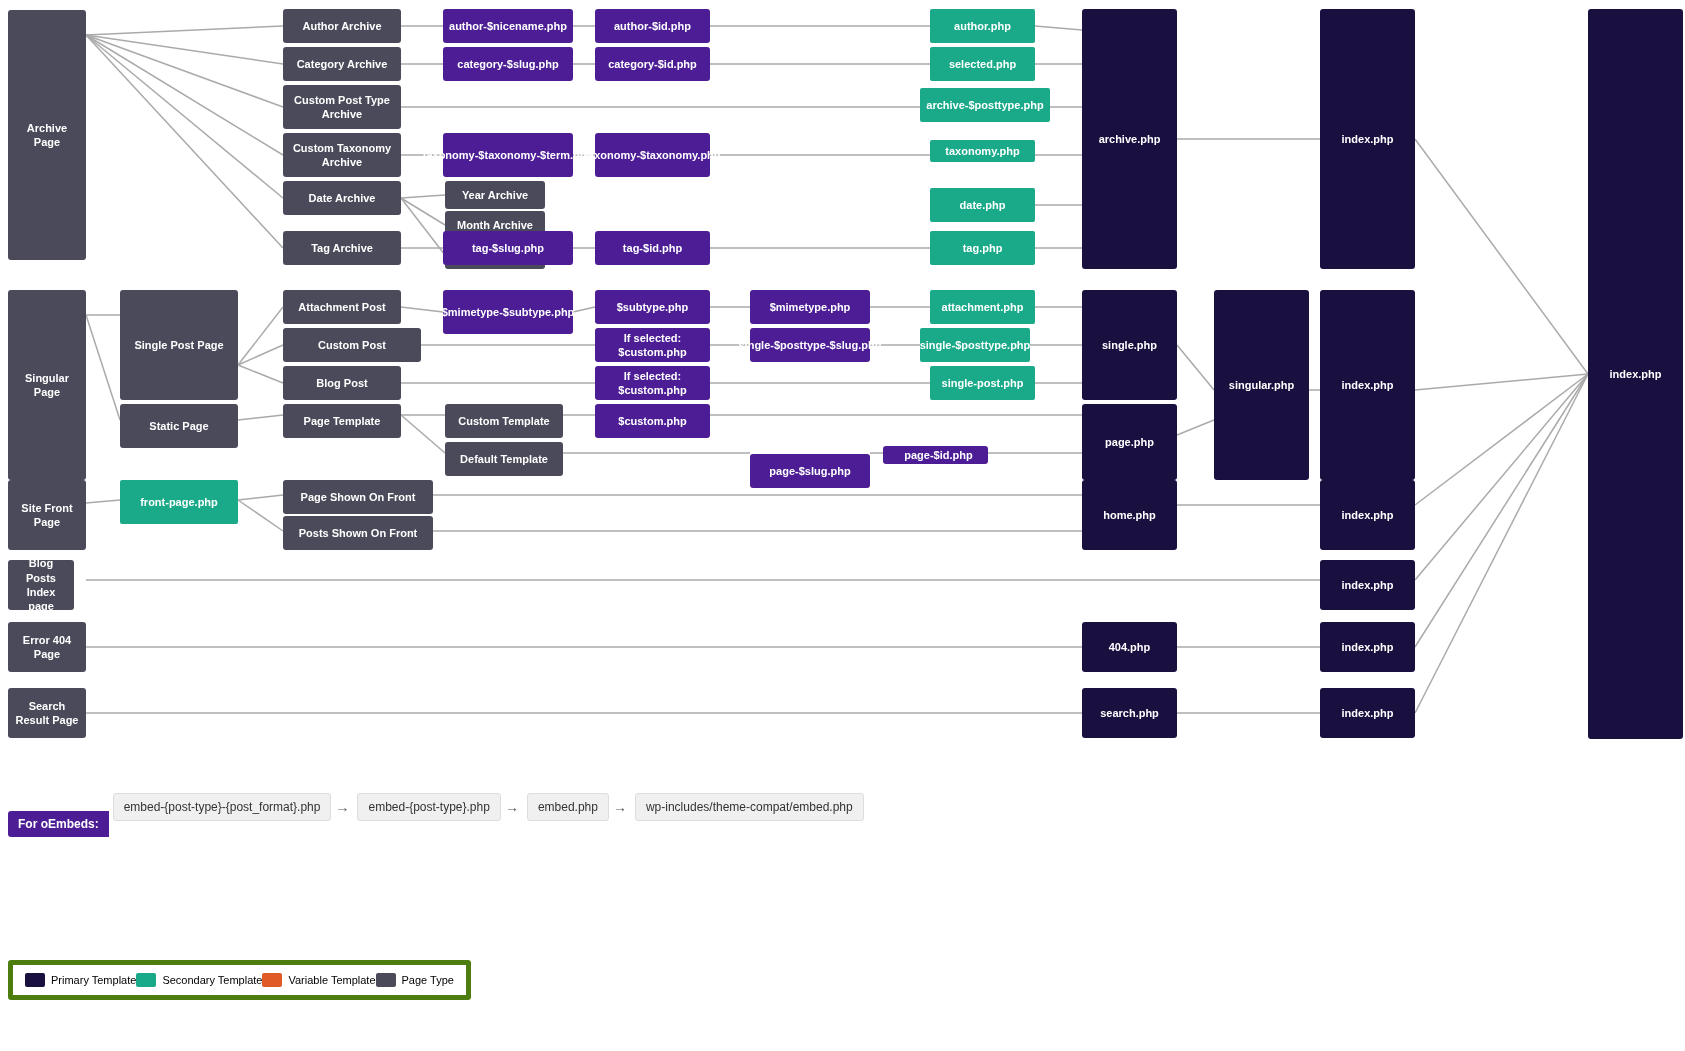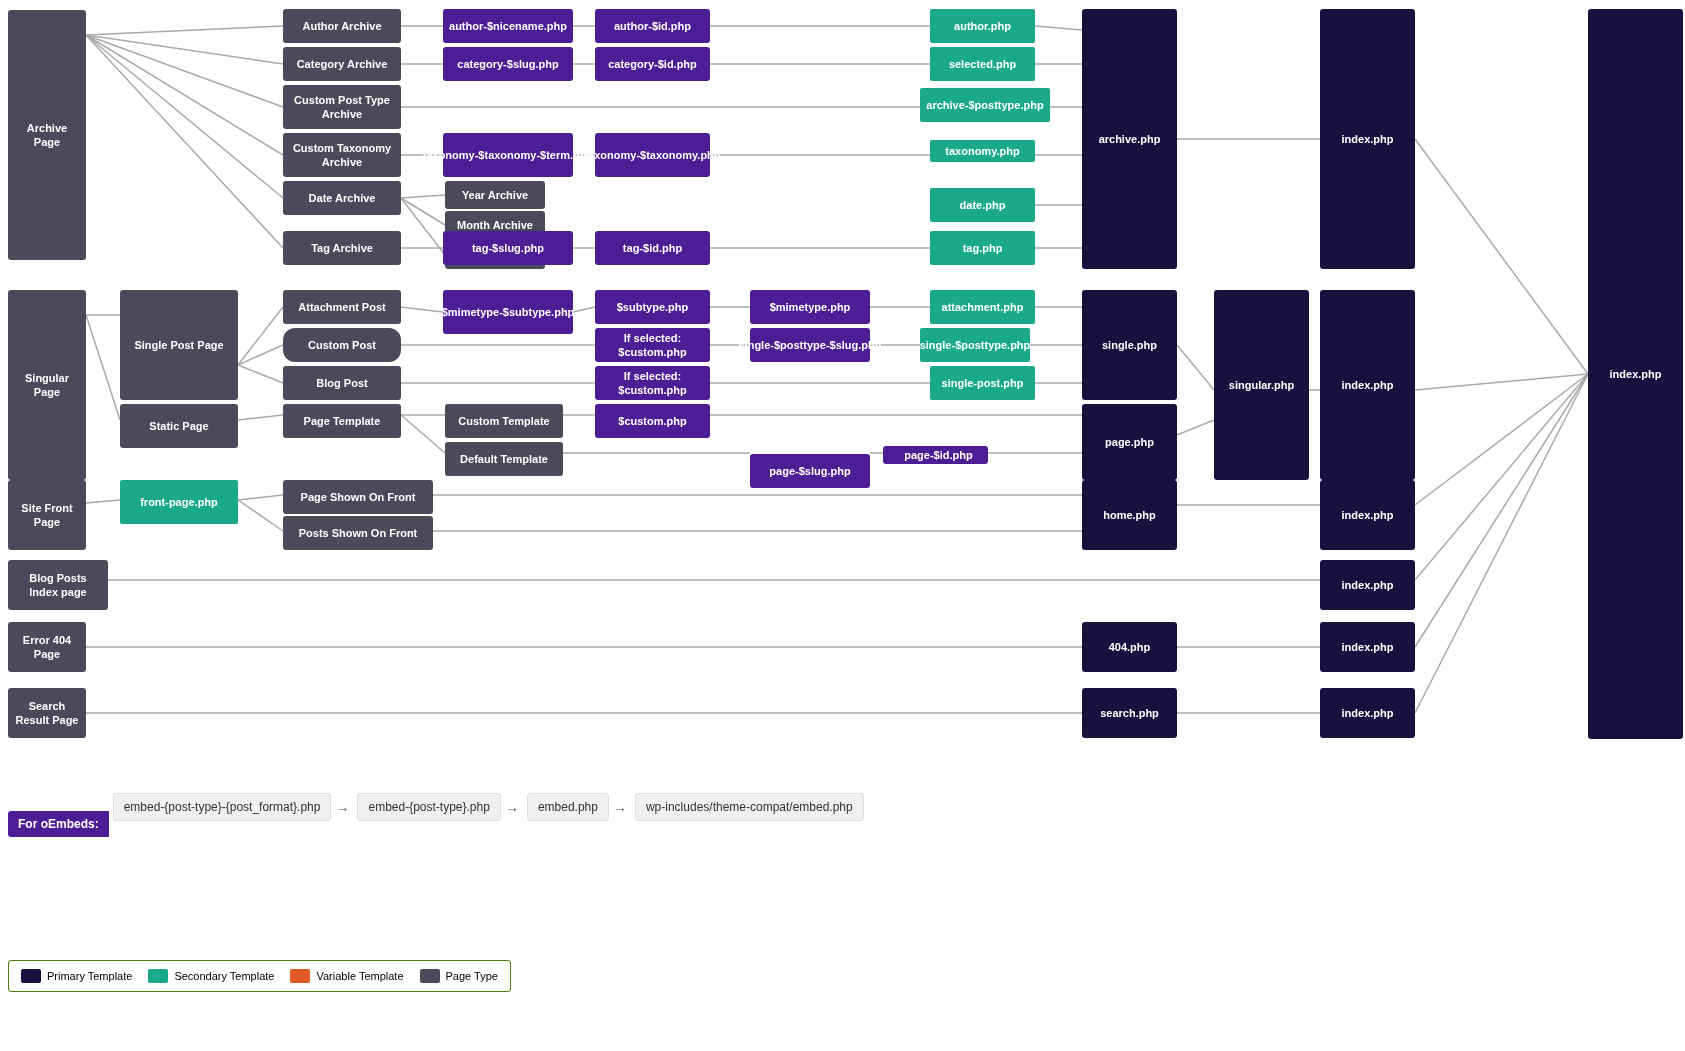--- a/index.html
+++ b/index.html
@@ -57,23 +57,22 @@
     }
     svg.connectors line, svg.connectors path {
       stroke: #aaa;
       stroke-width: 1.5;
       fill: none;
     }
     .legend-container {
       position: absolute;
       display: flex;
       align-items: center;
-      gap: 16px;
       padding: 8px 12px;
-      border: 1px solid #4d7c0f;
+      border: 5px solid #4d7c0f;
       border-radius: 3px;
       background: #fff;
     }
     .legend-item {
       display: flex;
       align-items: center;
       gap: 6px;
       font-size: 11px;
     }
     .legend-swatch {
@@ -256,21 +255,21 @@
   <div class="node node-pagetype" style="left:8px;top:290px;width:78px;height:190px;">Singular Page</div>
   <div class="node node-pagetype" style="left:120px;top:290px;width:118px;height:110px;">Single Post Page</div>
   <div class="node node-pagetype" style="left:120px;top:404px;width:118px;height:44px;">Static Page</div>
 
   <div class="node node-pagetype" style="left:283px;top:290px;width:118px;height:34px;">Attachment Post</div>
   <div class="node node-variable" style="left:443px;top:290px;width:130px;height:44px;">$mimetype-$subtype.php</div>
   <div class="node node-variable" style="left:595px;top:290px;width:115px;height:34px;">$subtype.php</div>
   <div class="node node-variable" style="left:750px;top:290px;width:120px;height:34px;">$mimetype.php</div>
   <div class="node node-secondary" style="left:930px;top:290px;width:105px;height:34px;">attachment.php</div>
 
-  <div class="node node-pagetype" style="left:283px;top:328px;width:118px;height:34px;border-radius:12px;">Custom Post</div>
+  <div class="node node-pagetype" style="left:283px;top:328px;width:138px;height:34px;">Custom Post</div>
   <div class="node node-variable" style="left:595px;top:328px;width:115px;height:34px;">If selected: $custom.php</div>
   <div class="node node-variable" style="left:750px;top:328px;width:120px;height:34px;">single-$posttype-$slug.php</div>
   <div class="node node-secondary" style="left:920px;top:328px;width:110px;height:34px;">single-$posttype.php</div>
 
   <div class="node node-pagetype" style="left:283px;top:366px;width:118px;height:34px;">Blog Post</div>
   <div class="node node-variable" style="left:595px;top:366px;width:115px;height:34px;">If selected: $custom.php</div>
   <div class="node node-secondary" style="left:930px;top:366px;width:105px;height:34px;">single-post.php</div>
 
   <div class="node node-pagetype" style="left:283px;top:404px;width:118px;height:34px;">Page Template</div>
   <div class="node node-pagetype" style="left:445px;top:404px;width:118px;height:34px;">Custom Template</div>
@@ -288,21 +287,21 @@
 
   <div class="node node-primary" style="left:1320px;top:290px;width:95px;height:190px;">index.php</div>
 
   <div class="node node-pagetype" style="left:8px;top:480px;width:78px;height:70px;">Site Front Page</div>
   <div class="node node-secondary" style="left:120px;top:480px;width:118px;height:44px;">front-page.php</div>
   <div class="node node-pagetype" style="left:283px;top:480px;width:150px;height:34px;">Page Shown On Front</div>
   <div class="node node-pagetype" style="left:283px;top:516px;width:150px;height:34px;">Posts Shown On Front</div>
   <div class="node node-primary" style="left:1082px;top:480px;width:95px;height:70px;">home.php</div>
   <div class="node node-primary" style="left:1320px;top:480px;width:95px;height:70px;">index.php</div>
 
-  <div class="node node-pagetype" style="left:8px;top:560px;width:100px;height:50px;">Blog Posts Index page</div>
+  <div class="node node-pagetype" style="left:8px;top:560px;width:66px;height:50px;">Blog Posts Index page</div>
   <div class="node node-primary" style="left:1320px;top:560px;width:95px;height:50px;">index.php</div>
 
   <div class="node node-pagetype" style="left:8px;top:622px;width:78px;height:50px;">Error 404 Page</div>
   <div class="node node-primary" style="left:1082px;top:622px;width:95px;height:50px;">404.php</div>
   <div class="node node-primary" style="left:1320px;top:622px;width:95px;height:50px;">index.php</div>
 
   <div class="node node-pagetype" style="left:8px;top:688px;width:78px;height:50px;">Search Result Page</div>
   <div class="node node-primary" style="left:1082px;top:688px;width:95px;height:50px;">search.php</div>
   <div class="node node-primary" style="left:1320px;top:688px;width:95px;height:50px;">index.php</div>
 

